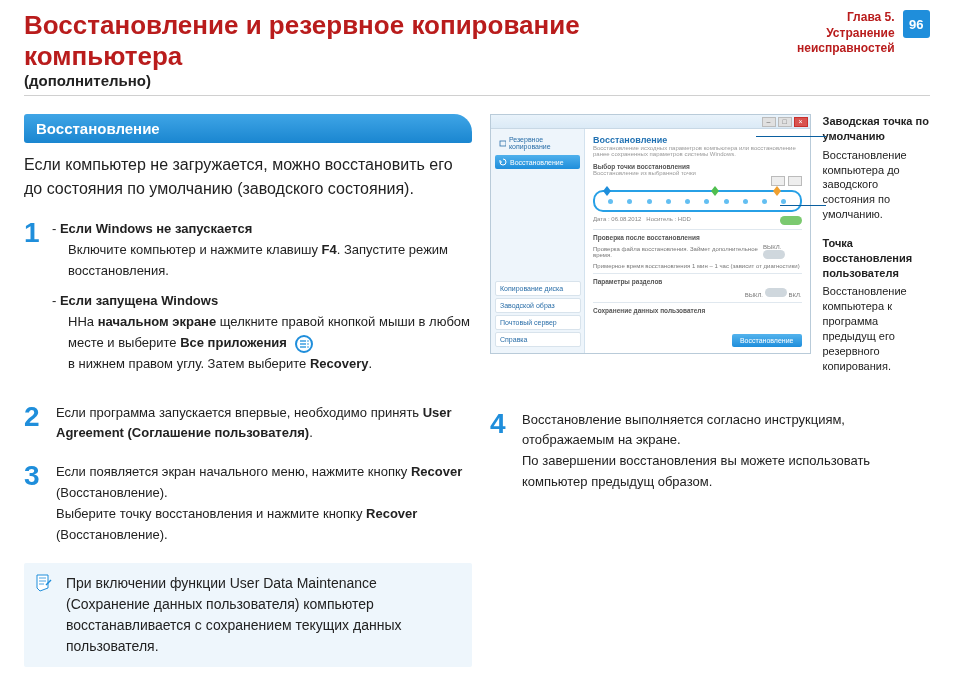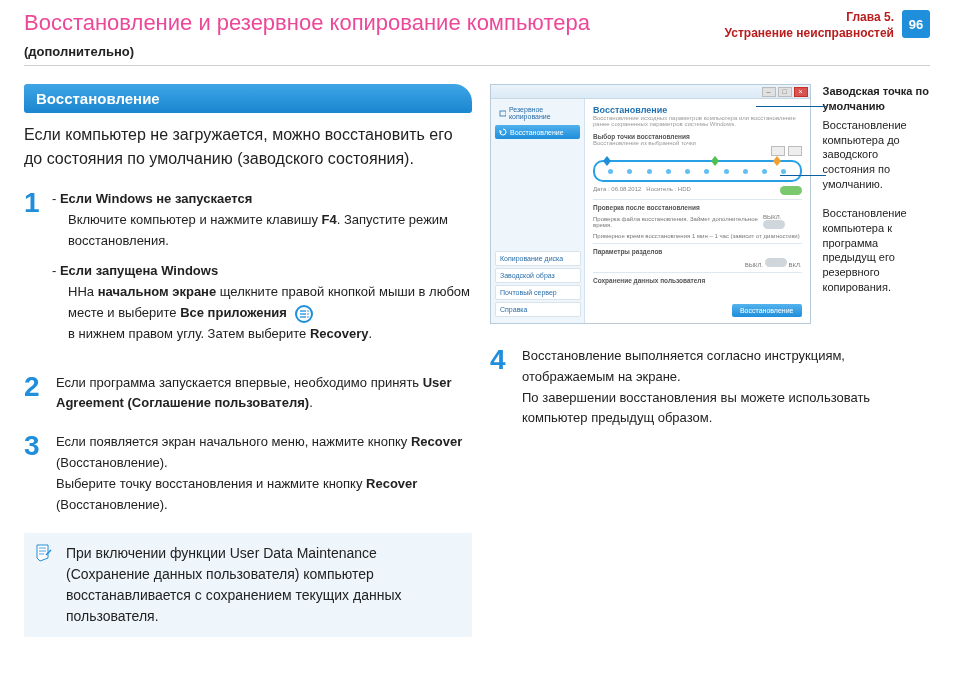--- a/index.html
+++ b/index.html
@@ -13,22 +13,22 @@
     position: relative;
     padding: 10px 24px 0 24px;
   }
   .header {
     display: flex;
     justify-content: space-between;
     align-items: flex-start;
     border-bottom: 1px solid #d0d0d0;
     padding-bottom: 6px;
   }
-  .header-left .title { font-size: 22px; font-weight: 400; color: #ec4899; }
-  .header-left .subtitle { font-size: 13px; font-weight: 700; color: #222; margin-top: 8px; }
+  .header-left .title { font-size: 26px; font-weight: 700; color: #b91c1c; }
+  .header-left .subtitle { font-size: 15px; font-weight: 700; color: #222; margin-top: 0; }
   .header-right { display: flex; align-items: flex-start; gap: 8px; }
   .chapter-info { text-align: right; font-size: 12px; color: #b91c1c; font-weight: 700; line-height: 1.3; }
   .page-badge {
     background: #1f8edb; color: #fff; width: 28px; height: 28px;
     display: flex; align-items: center; justify-content: center;
     border-radius: 3px; font-size: 13px; font-weight: 600;
   }
   .content { display: flex; gap: 18px; margin-top: 18px; }
   .col-left { width: 450px; }
   .col-right { width: 440px; }
@@ -310,20 +310,21 @@
         <div class="leader leader1"></div>
         <div class="leader leader2"></div>
       </div>
 
       <div class="callouts">
         <div class="co">
           <div class="co-title">Заводская точка по умолчанию</div>
           <div>Восстановление компьютера до заводского состояния по умолчанию.</div>
         </div>
         <div class="co">
+          <div class="co-title">Точка восстановления пользователя</div>
           <div>Восстановление компьютера к программа предыдущ его резервного копирования.</div>
         </div>
       </div>
     </div>
 
     <div class="step4">
       <div class="stepnum">4</div>
       <div class="stepbody">
         <div>Восстановление выполняется согласно инструкциям, отображаемым на экране.</div>
         <div>По завершении восстановления вы можете использовать компьютер предыдущ образом.</div>

